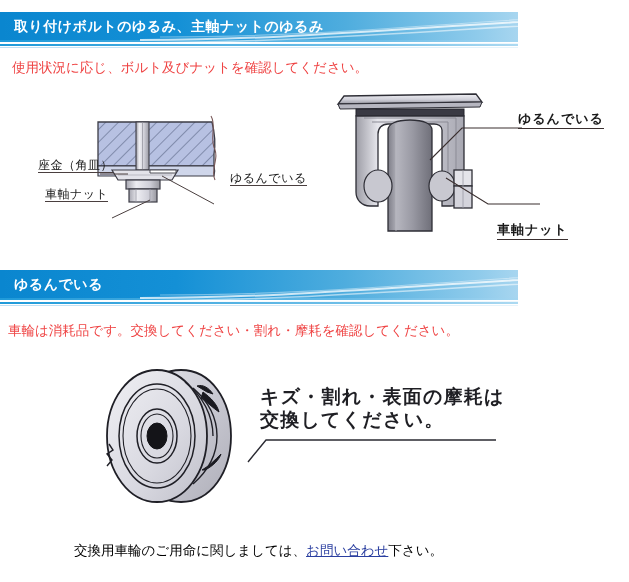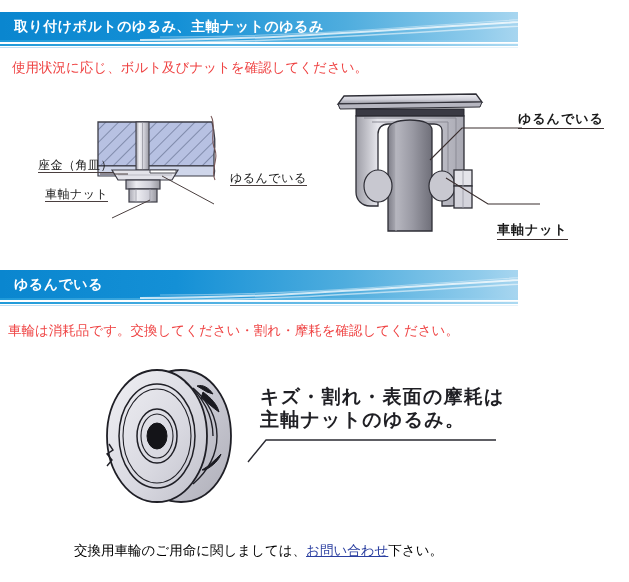--- a/index.html
+++ b/index.html
@@ -380,18 +380,18 @@
     <path d="M24,86 L28,92 L22,96 L27,102 L22,108" fill="none" stroke="#1f1f26" stroke-width="1.4"></path>
   </svg>
 </div>
 
 <svg style="position:absolute;left:240px;top:420px;width:260px;height:50px;" width="260" height="50" viewBox="0 0 260 50">
   <path d="M8,42 L26,20 L256,20" fill="none" stroke="#2a2a32" stroke-width="1.4"></path>
 </svg>
 
 <div class="dlabel-xl" style="left:260px;top:385px;">
   <div>キズ・割れ・表面の摩耗は</div>
-  <div>主軸ナットのゆるみ。</div>
+  <div>交換してください。</div>
 </div>
 
 <div class="footer-line">
   <span>交換用車輪のご用命に関しましては、</span><a class="footer-link" href="#">お問い合わせ</a><span>下さい。</span>
 </div>
 
 </body></html>

